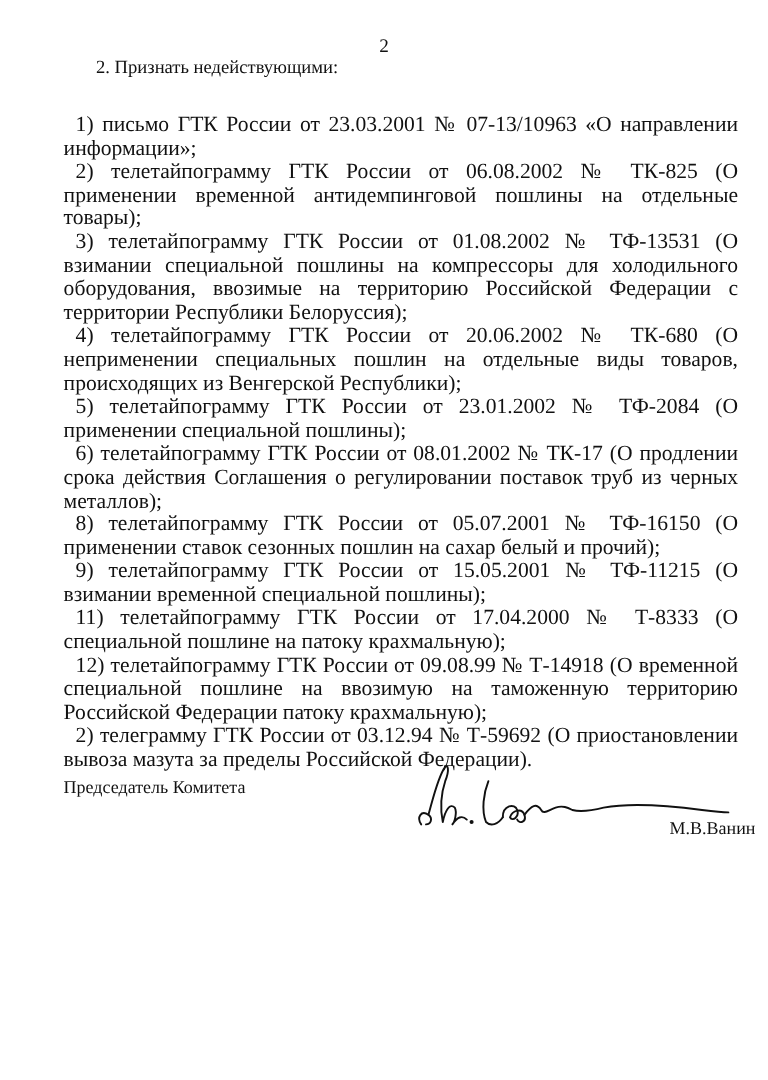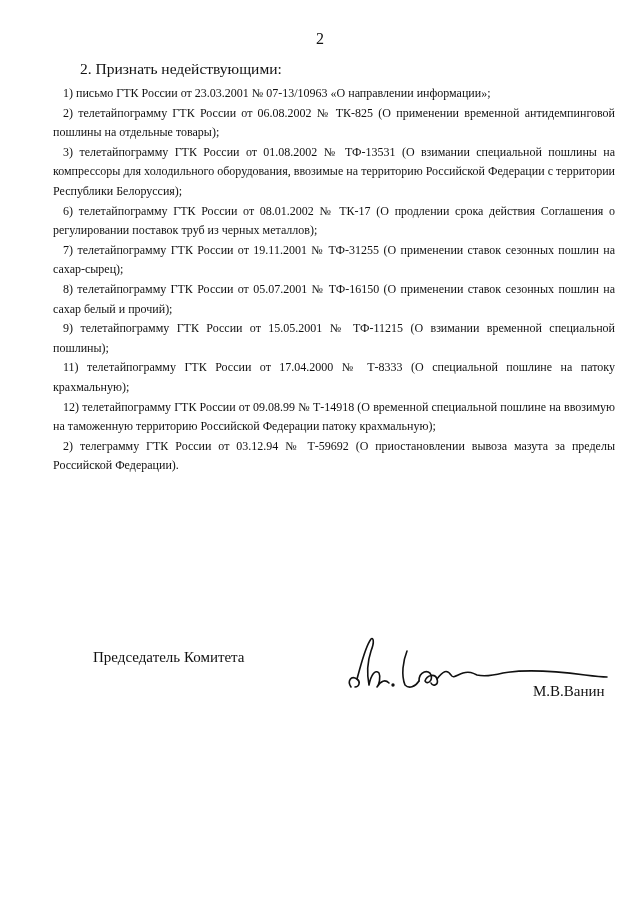--- a/index.html
+++ b/index.html
@@ -19,73 +19,74 @@
       position: absolute;
       left: 0;
       width: 640px;
       top: 30px;
       text-align: center;
       font-size: 16px;
     }
     .heading {
       position: absolute;
       left: 80px;
-      top: 60px;
+      top: 48px;
       font-size: 15.5px;
     }
     .items {
       position: absolute;
       left: 53px;
-      top: 84px;
+      top: 94px;
       width: 562px;
-      font-size: 12px;
+      font-size: 18px;
       line-height: 19.6px;
       font-family: Liberation Serif, serif;
     }
     .item {
       text-indent: 10px;
       text-align: justify;
       margin: 0;
     }
     .item .num { }
     .signature-block {
       position: absolute;
       left: 53px;
       top: 648px;
       font-size: 15px;
       line-height: 19px;
     }
-    .sig-line { display: block; white-space: nowrap; margin-left: 40px; }
+    .sig-line { display: block; white-space: nowrap; }
     .signature {
       position: absolute;
       left: 345px;
       top: 635px;
       width: 265px;
       height: 60px;
     }
     .signer-name {
       position: absolute;
-      left: 533px;
+      left: 558px;
       top: 683px;
       font-size: 15px;
     }
   </style>
 </head>
 <body>
 
 <div class="page-number">2</div>
 
 <div class="heading">2. Признать недействующими:</div>
 
 <div class="items">
   <p class="item"><span class="num">1)</span> <span>письмо ГТК России от 23.03.2001 № 07-13/10963 «О направлении информации»;</span></p>
   <p class="item"><span class="num">2)</span> <span>телетайпограмму ГТК России от 06.08.2002 № ТК-825 (О применении временной антидемпинговой пошлины на отдельные товары);</span></p>
   <p class="item"><span class="num">3)</span> <span>телетайпограмму ГТК России от 01.08.2002 № ТФ-13531 (О взимании специальной пошлины на компрессоры для холодильного оборудования, ввозимые на территорию Российской Федерации с территории Республики Белоруссия);</span></p>
+  <p class="item"><span class="num">4)</span> <span>телетайпограмму ГТК России от 20.06.2002 № ТК-680 (О неприменении специальных пошлин на отдельные виды товаров, происходящих из Венгерской Республики);</span></p>
+  <p class="item"><span class="num">5)</span> <span>телетайпограмму ГТК России от 23.01.2002 № ТФ-2084 (О применении специальной пошлины);</span></p>
   <p class="item"><span class="num">6)</span> <span>телетайпограмму ГТК России от 08.01.2002 № ТК-17 (О продлении срока действия Соглашения о регулировании поставок труб из черных металлов);</span></p>
-  <p class="item"><span class="num">7)</span> <span>телетайпограмму ГТК России от 19.11.2001 № ТФ-31255 (О применении ставок сезонных пошлин на сахар-сырец);</span></p>
   <p class="item"><span class="num">8)</span> <span>телетайпограмму ГТК России от 05.07.2001 № ТФ-16150 (О применении ставок сезонных пошлин на сахар белый и прочий);</span></p>
   <p class="item"><span class="num">9)</span> <span>телетайпограмму ГТК России от 15.05.2001 № ТФ-11215 (О взимании временной специальной пошлины);</span></p>
   <p class="item"><span class="num">11)</span> <span>телетайпограмму ГТК России от 17.04.2000 № Т-8333  (О специальной пошлине на патоку крахмальную);</span></p>
   <p class="item"><span class="num">12)</span> <span>телетайпограмму ГТК России от 09.08.99 № Т-14918  (О временной специальной пошлине на ввозимую на таможенную территорию Российской Федерации патоку крахмальную);</span></p>
   <p class="item"><span class="num">2)</span> <span>телеграмму ГТК России от 03.12.94 № Т-59692 (О приостановлении вывоза мазута за пределы Российской Федерации).</span></p>
 </div>
 
 <div class="signature-block">
   <span class="sig-line">Председатель Комитета</span>
 </div>

